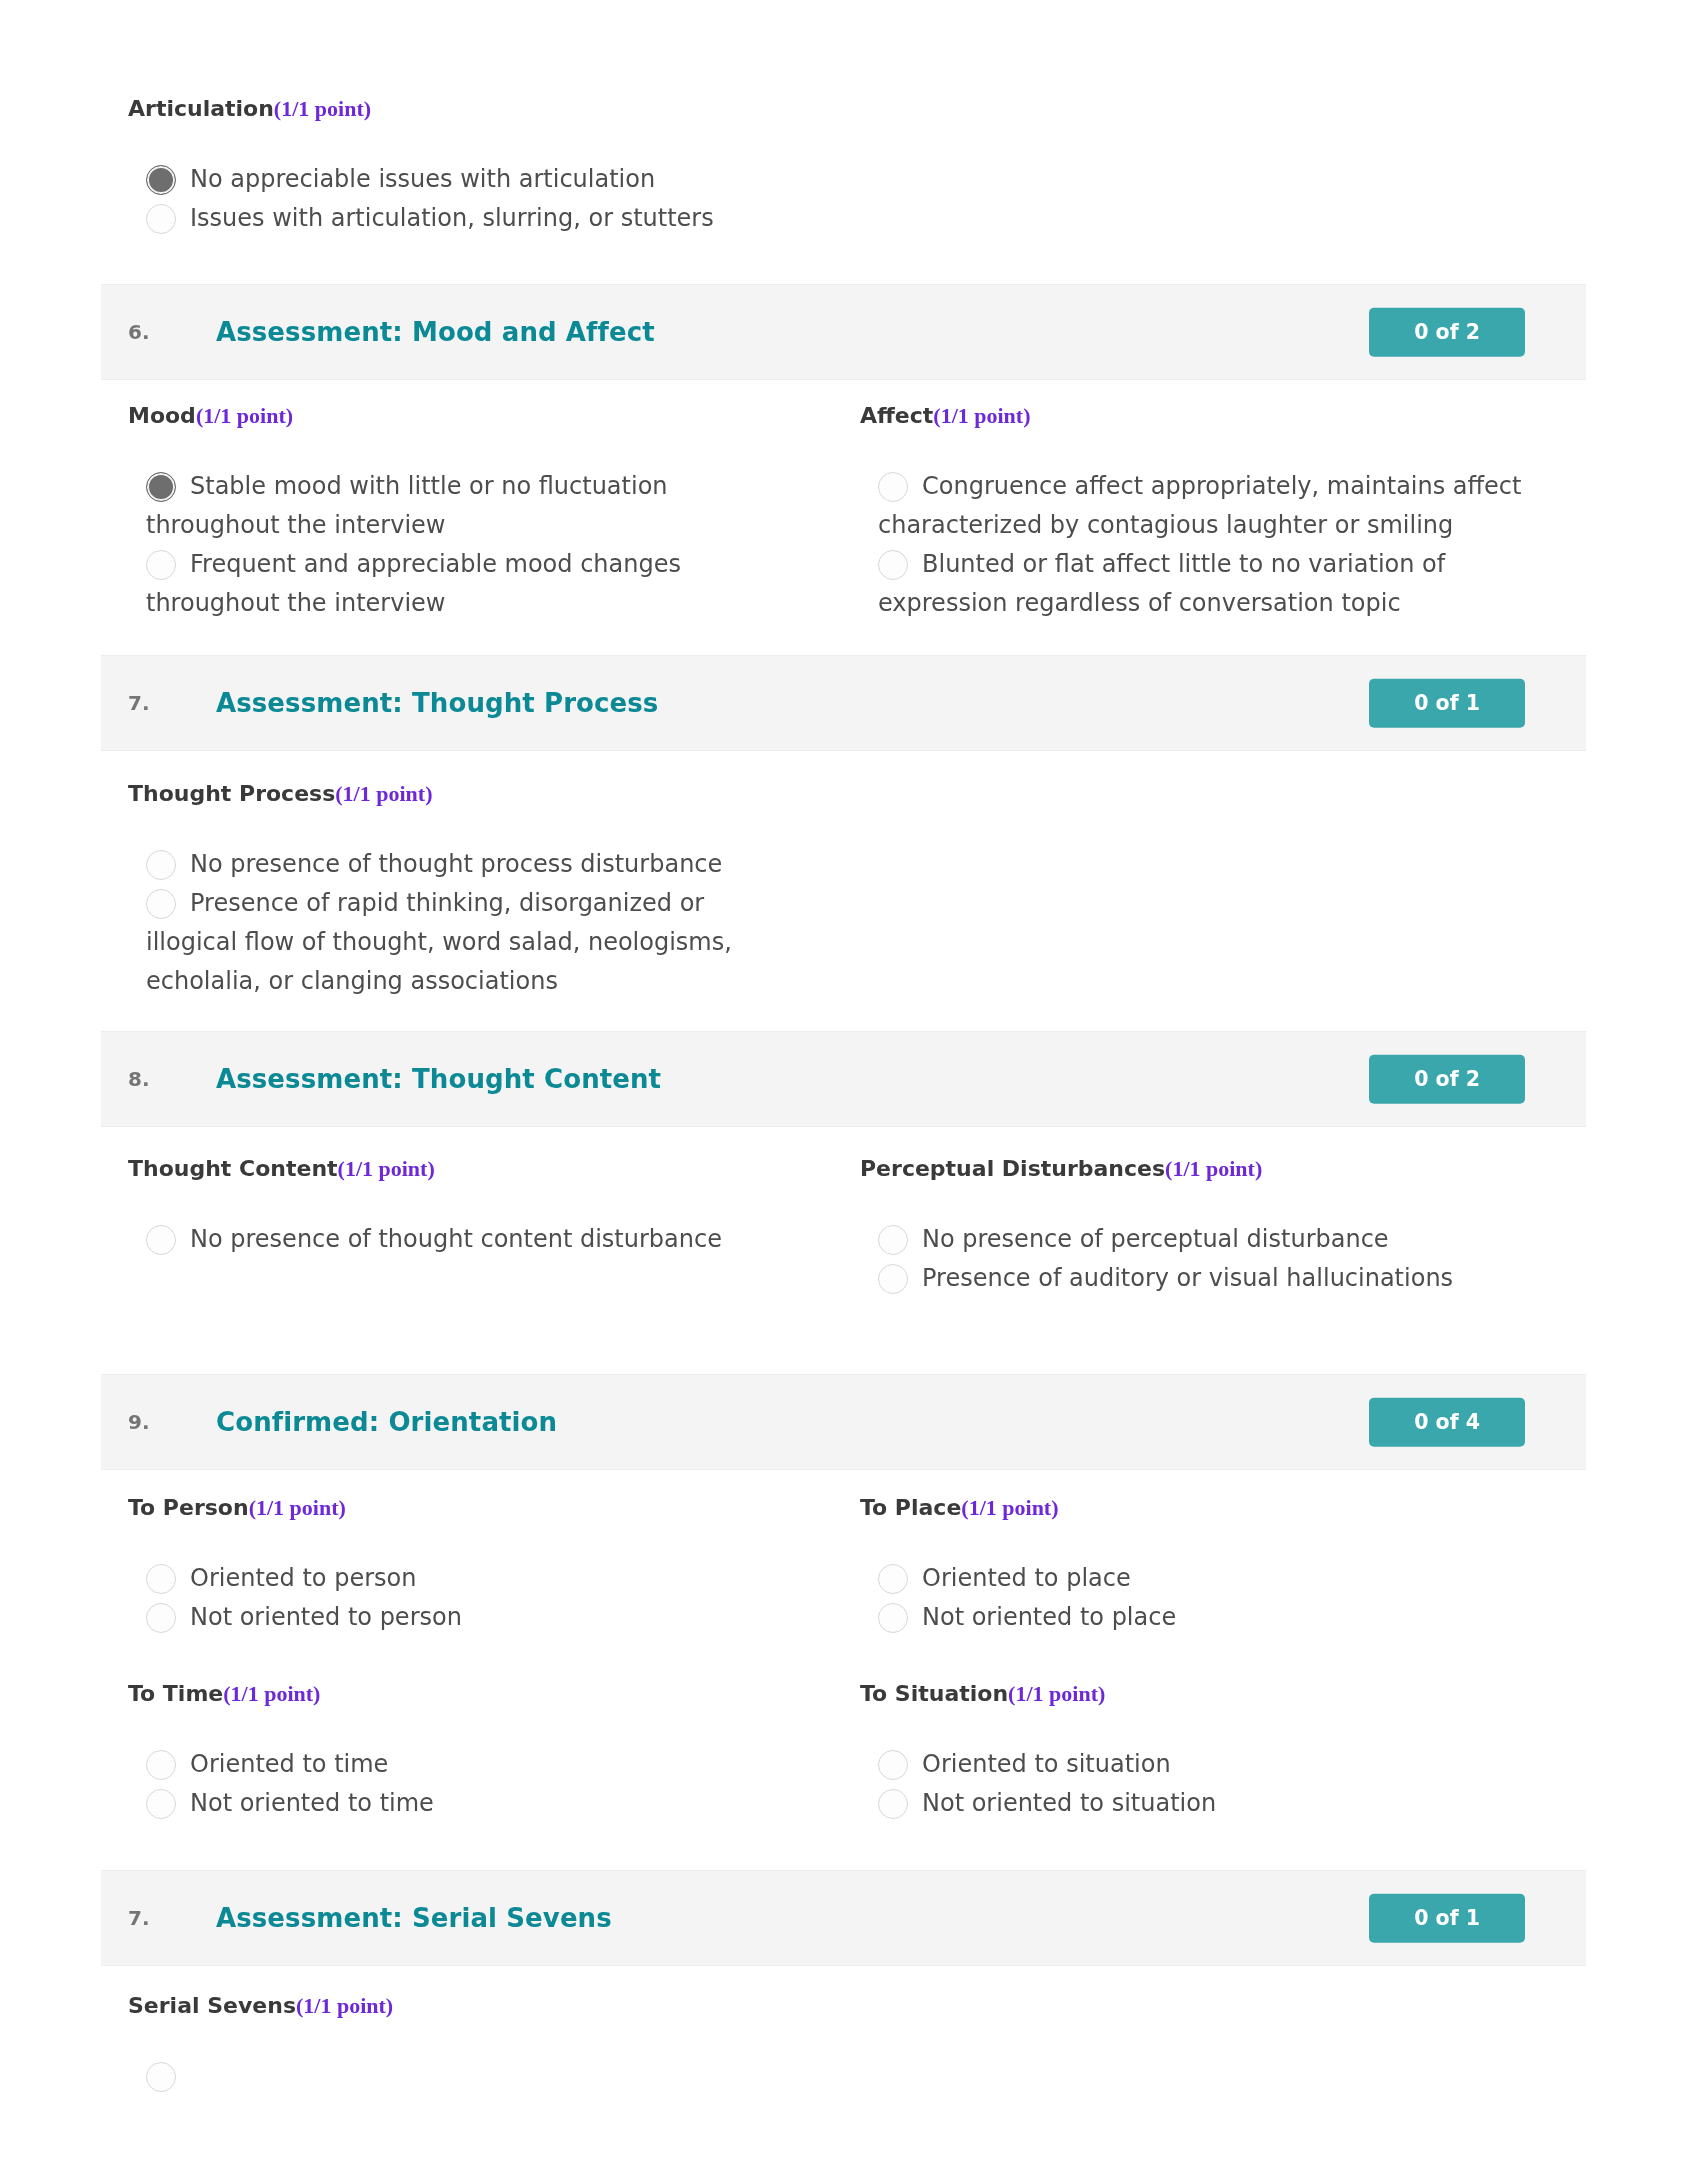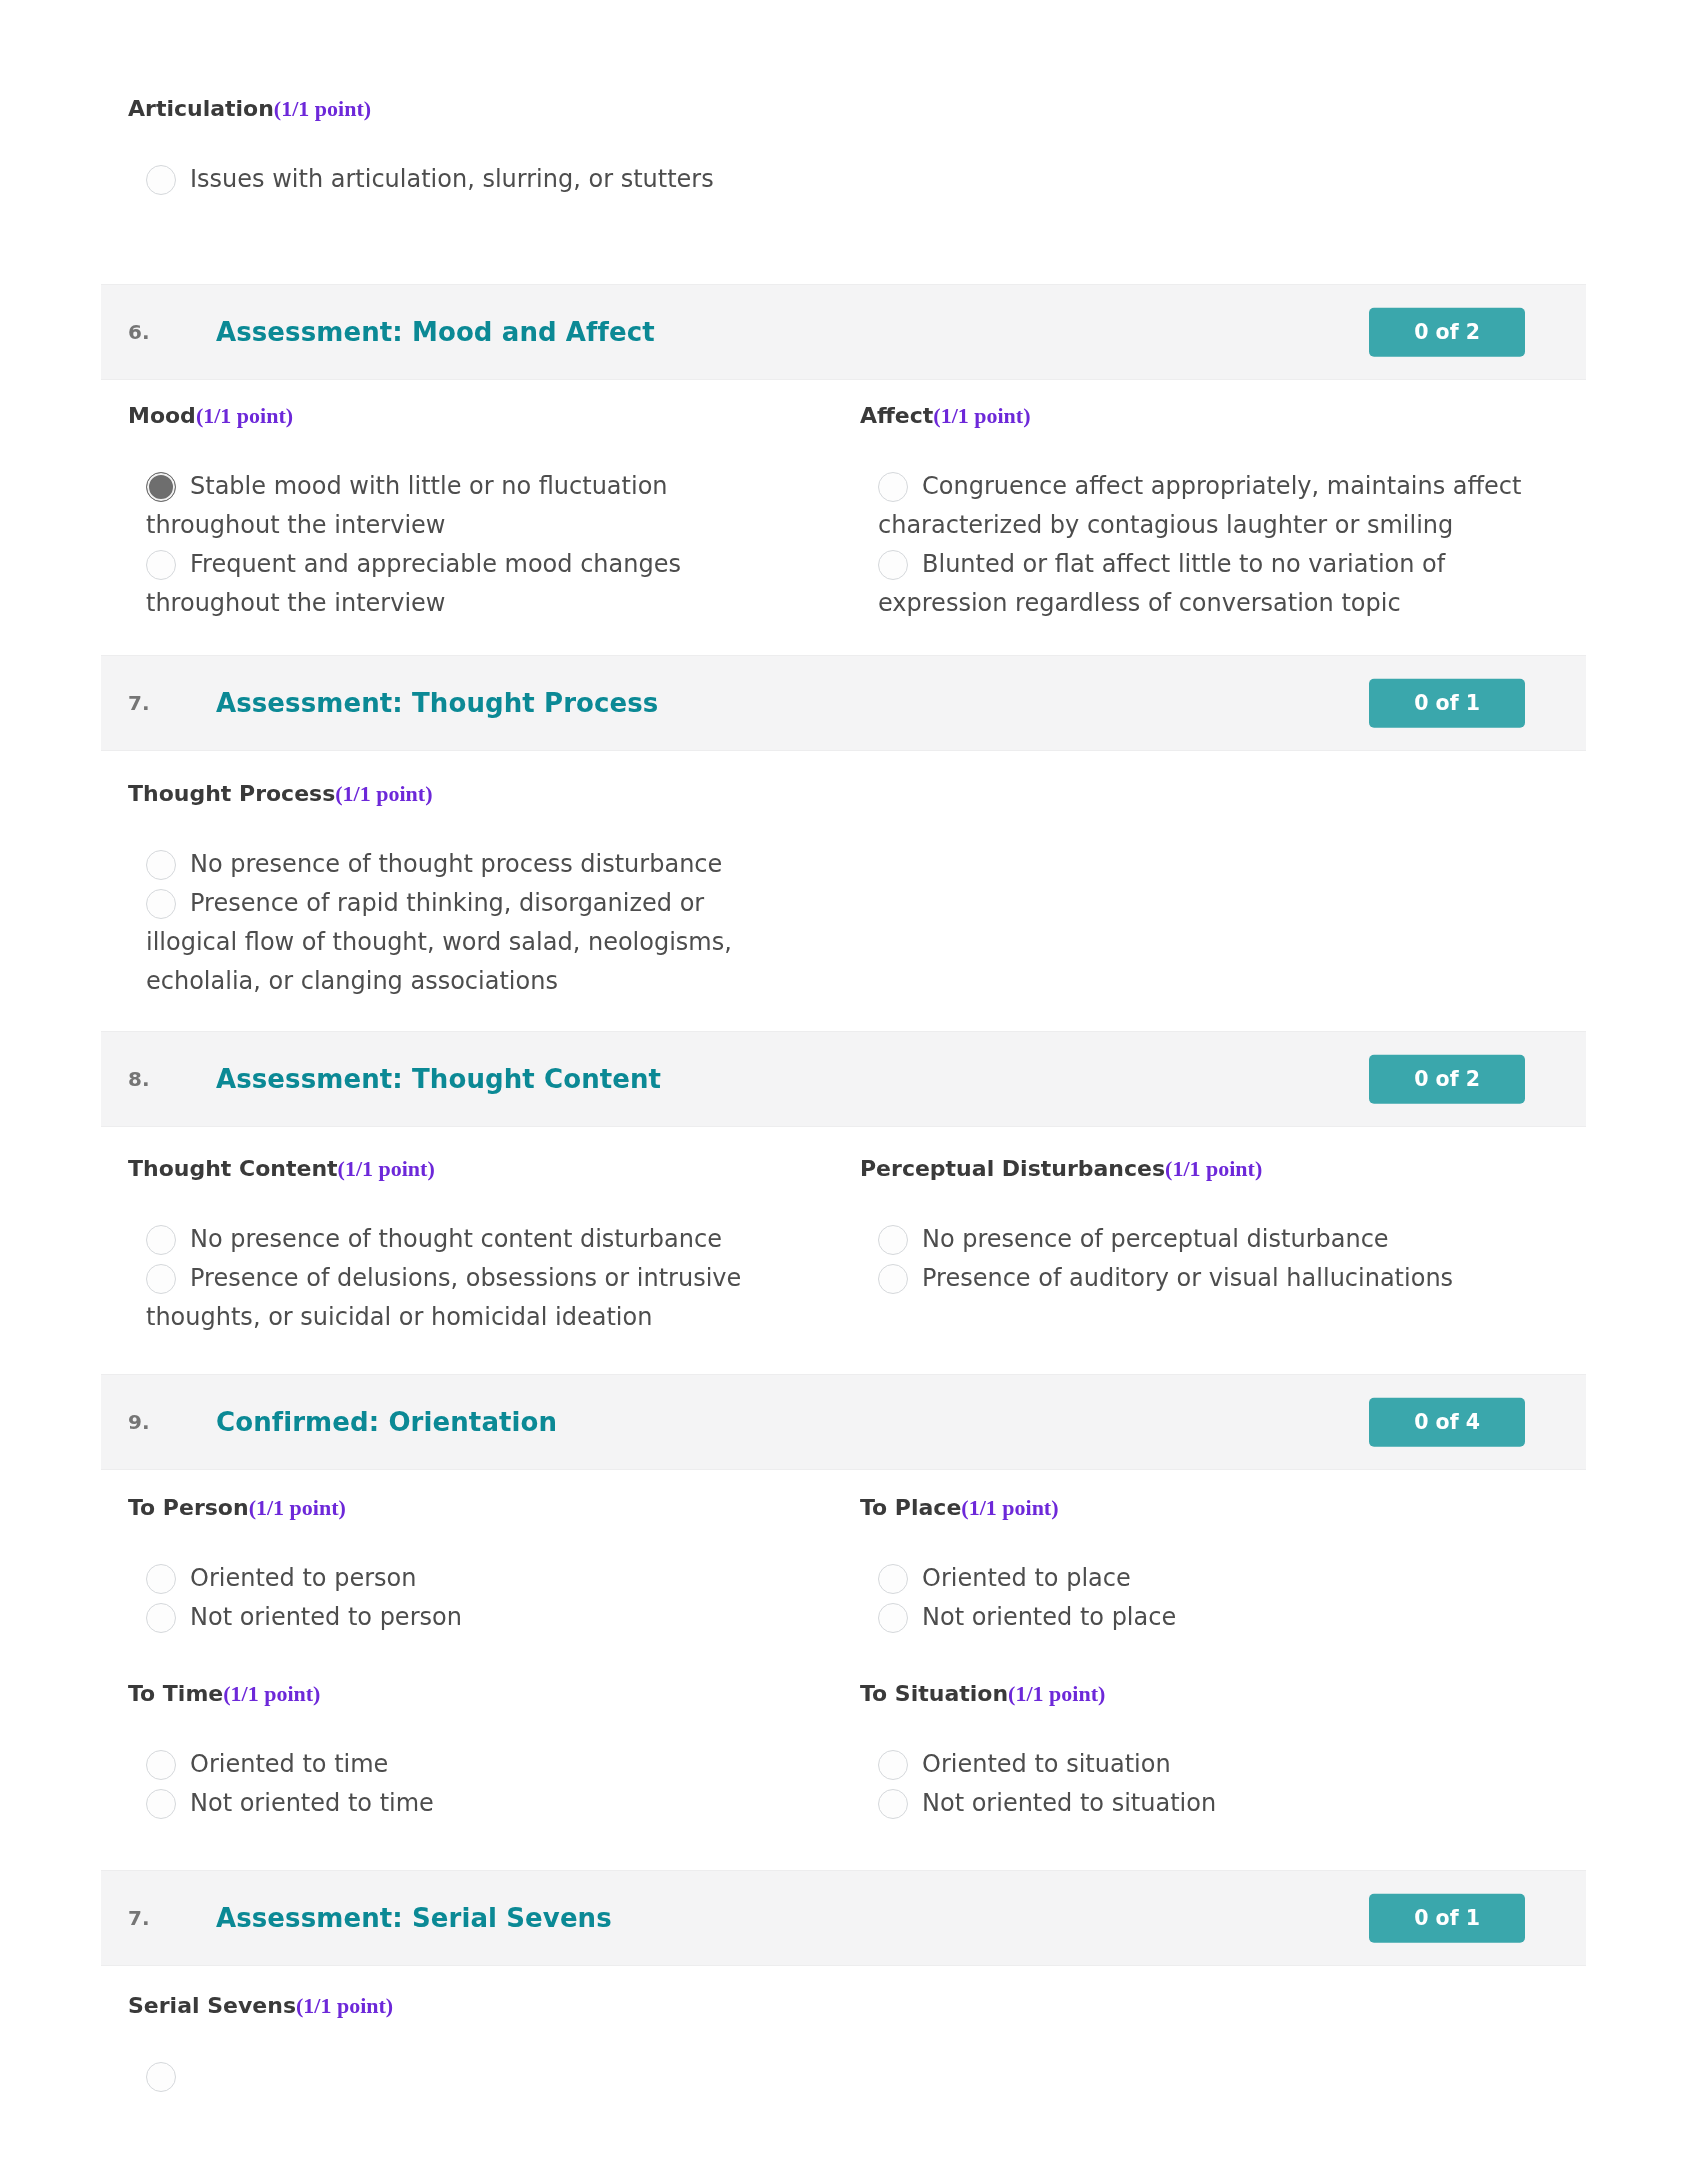--- a/index.html
+++ b/index.html
@@ -33,20 +33,24 @@
     text-indent:44px;text-align:left;font-weight:400;margin-left:18px;}
 </style>
 </head>
 <body>
 
 <div class="page">
 <div class="item" style="left:128px;top:96px;width:663px">
       <div class="item-head"><span>Articulation</span><span class="pts">(1/1 point)</span></div>
       <div class="opts" role="radiogroup">
         <div class="opt">
+          <span class="radio on" role="radio"></span>
+          <span class="opt-label">No appreciable issues with articulation</span>
+        </div>
+        <div class="opt">
           <span class="radio" role="radio"></span>
           <span class="opt-label">Issues with articulation, slurring, or stutters</span>
         </div>
       </div>
     </div>
     <div class="sec-band" style="top:284px">
       <span class="sec-num">6.</span>
       <span class="sec-title">Assessment: Mood and Affect</span>
       <span class="badge">0 of 2</span>
     </div>
@@ -99,24 +103,20 @@
       <span class="sec-title">Assessment: Thought Content</span>
       <span class="badge">0 of 2</span>
     </div>
     <div class="item" style="left:128px;top:1156px;width:663px">
       <div class="item-head"><span>Thought Content</span><span class="pts">(1/1 point)</span></div>
       <div class="opts" role="radiogroup">
         <div class="opt">
           <span class="radio" role="radio"></span>
           <span class="opt-label">No presence of thought content disturbance</span>
         </div>
-        <div class="opt">
-          <span class="radio" role="radio"></span>
-          <span class="opt-label">Presence of delusions, obsessions or intrusive thoughts, or suicidal or homicidal ideation</span>
-        </div>
       </div>
     </div>
     <div class="item" style="left:860px;top:1156px;width:663px">
       <div class="item-head"><span>Perceptual Disturbances</span><span class="pts">(1/1 point)</span></div>
       <div class="opts" role="radiogroup">
         <div class="opt">
           <span class="radio" role="radio"></span>
           <span class="opt-label">No presence of perceptual disturbance</span>
         </div>
         <div class="opt">

